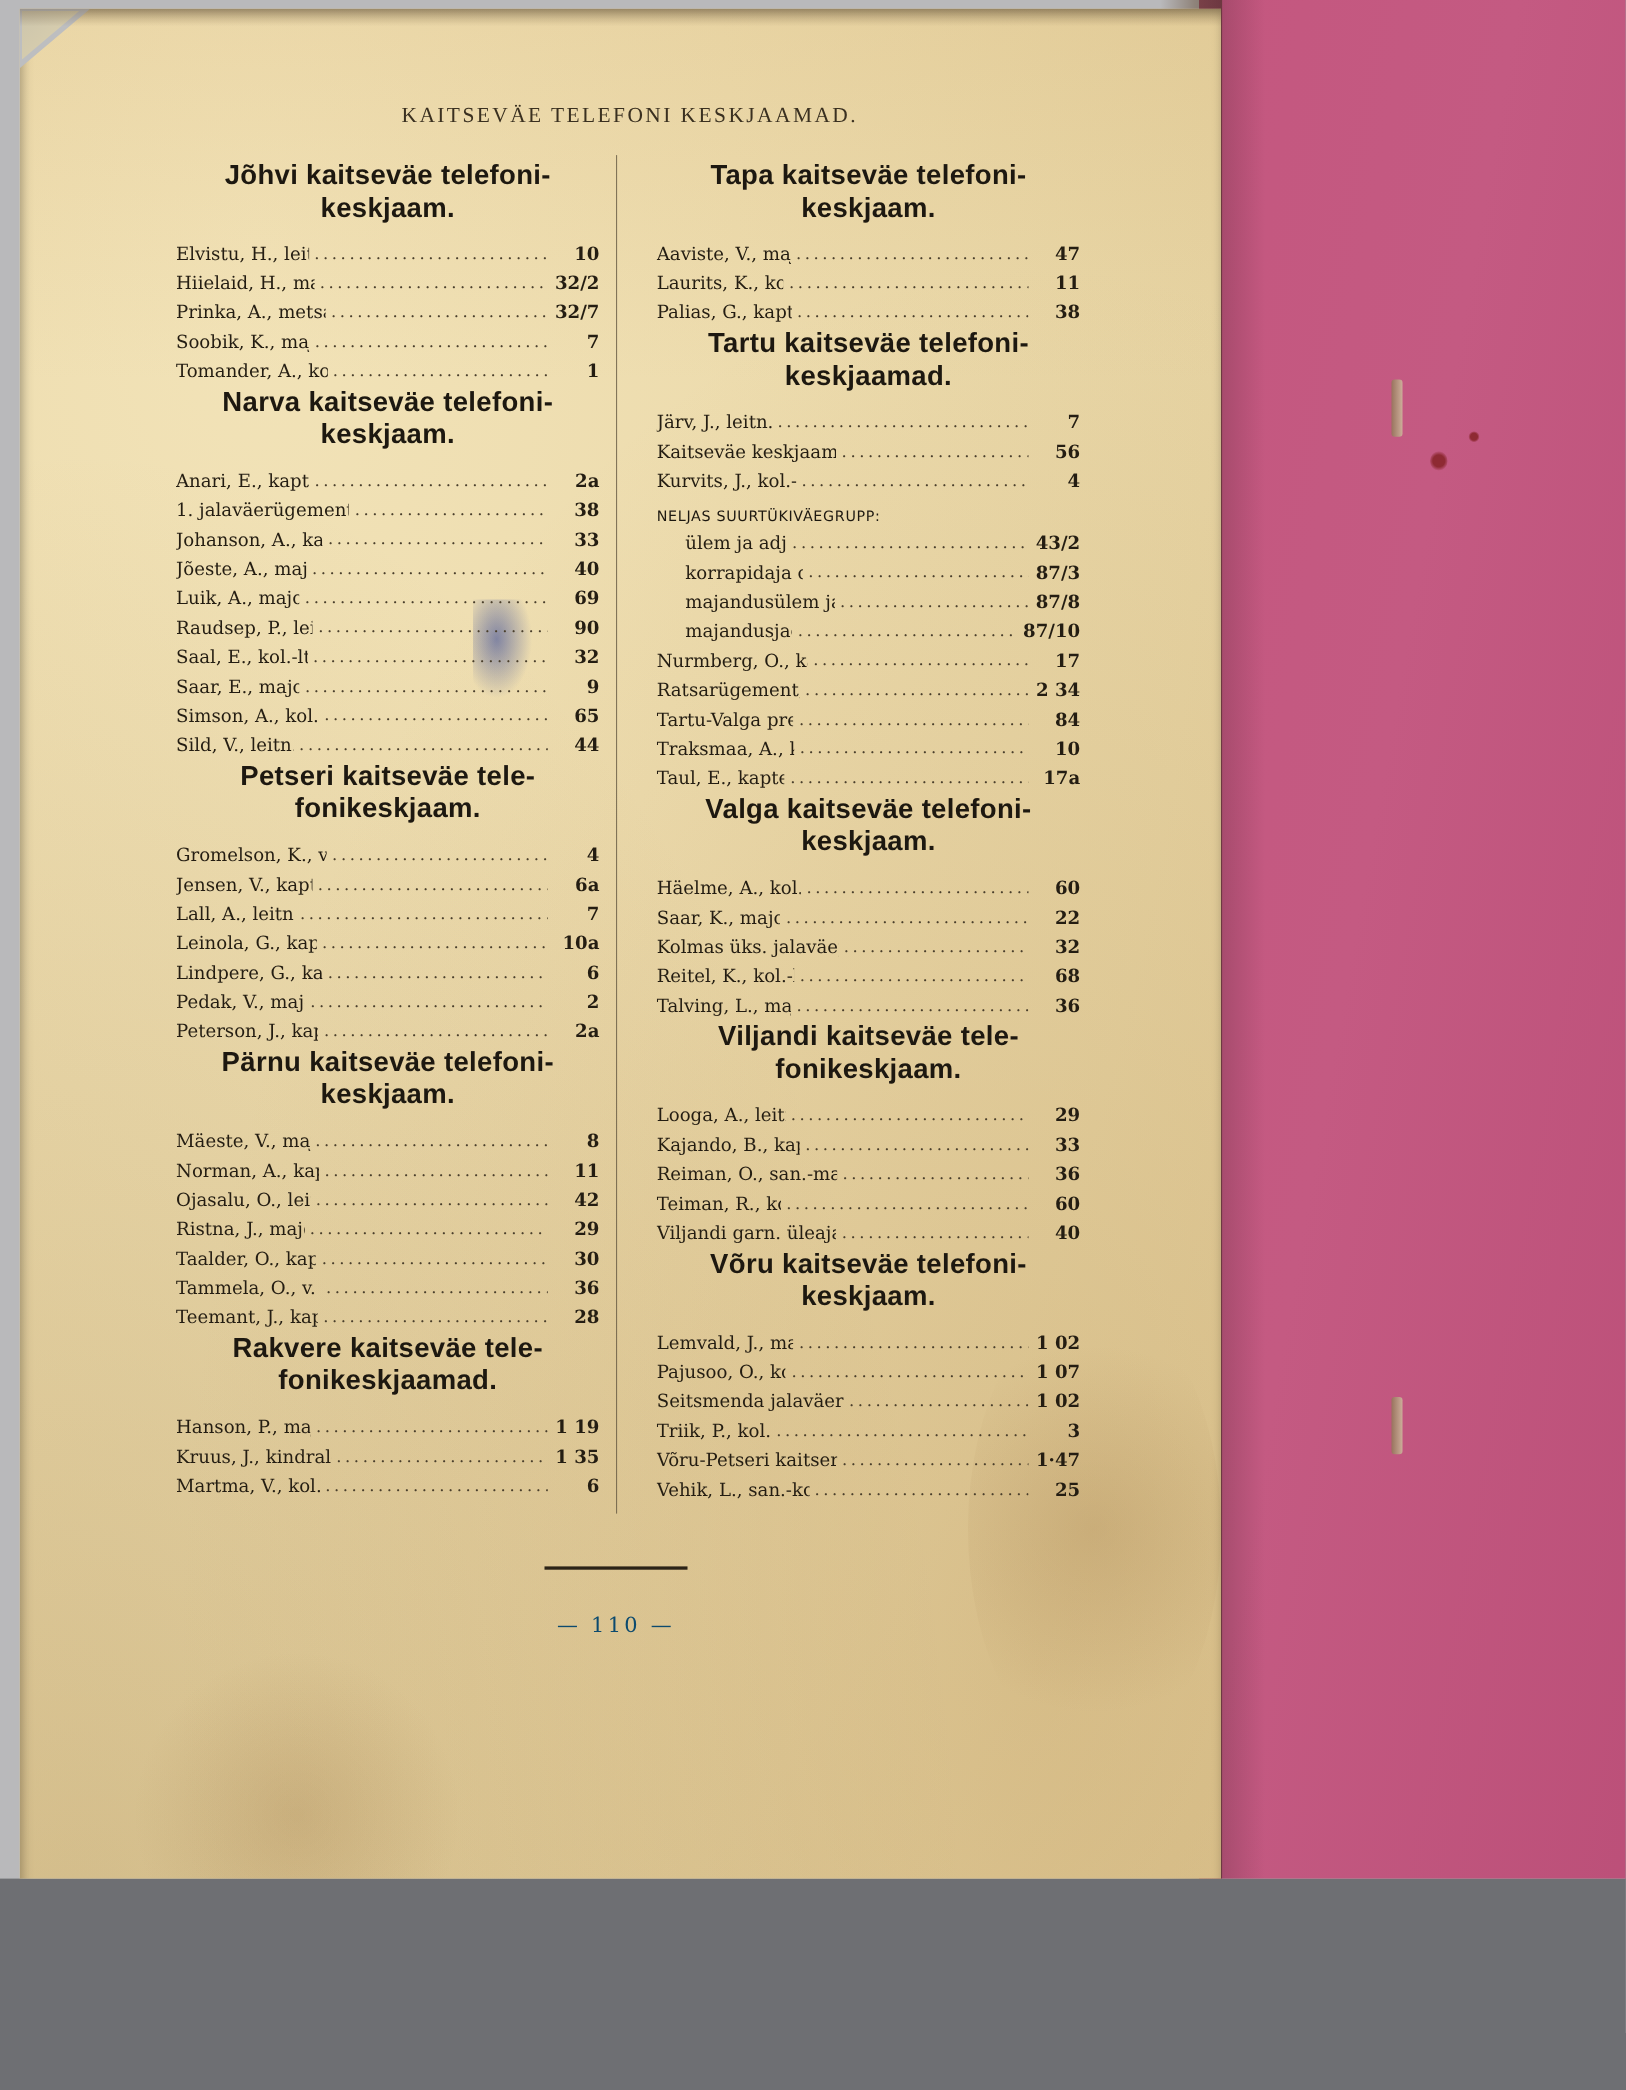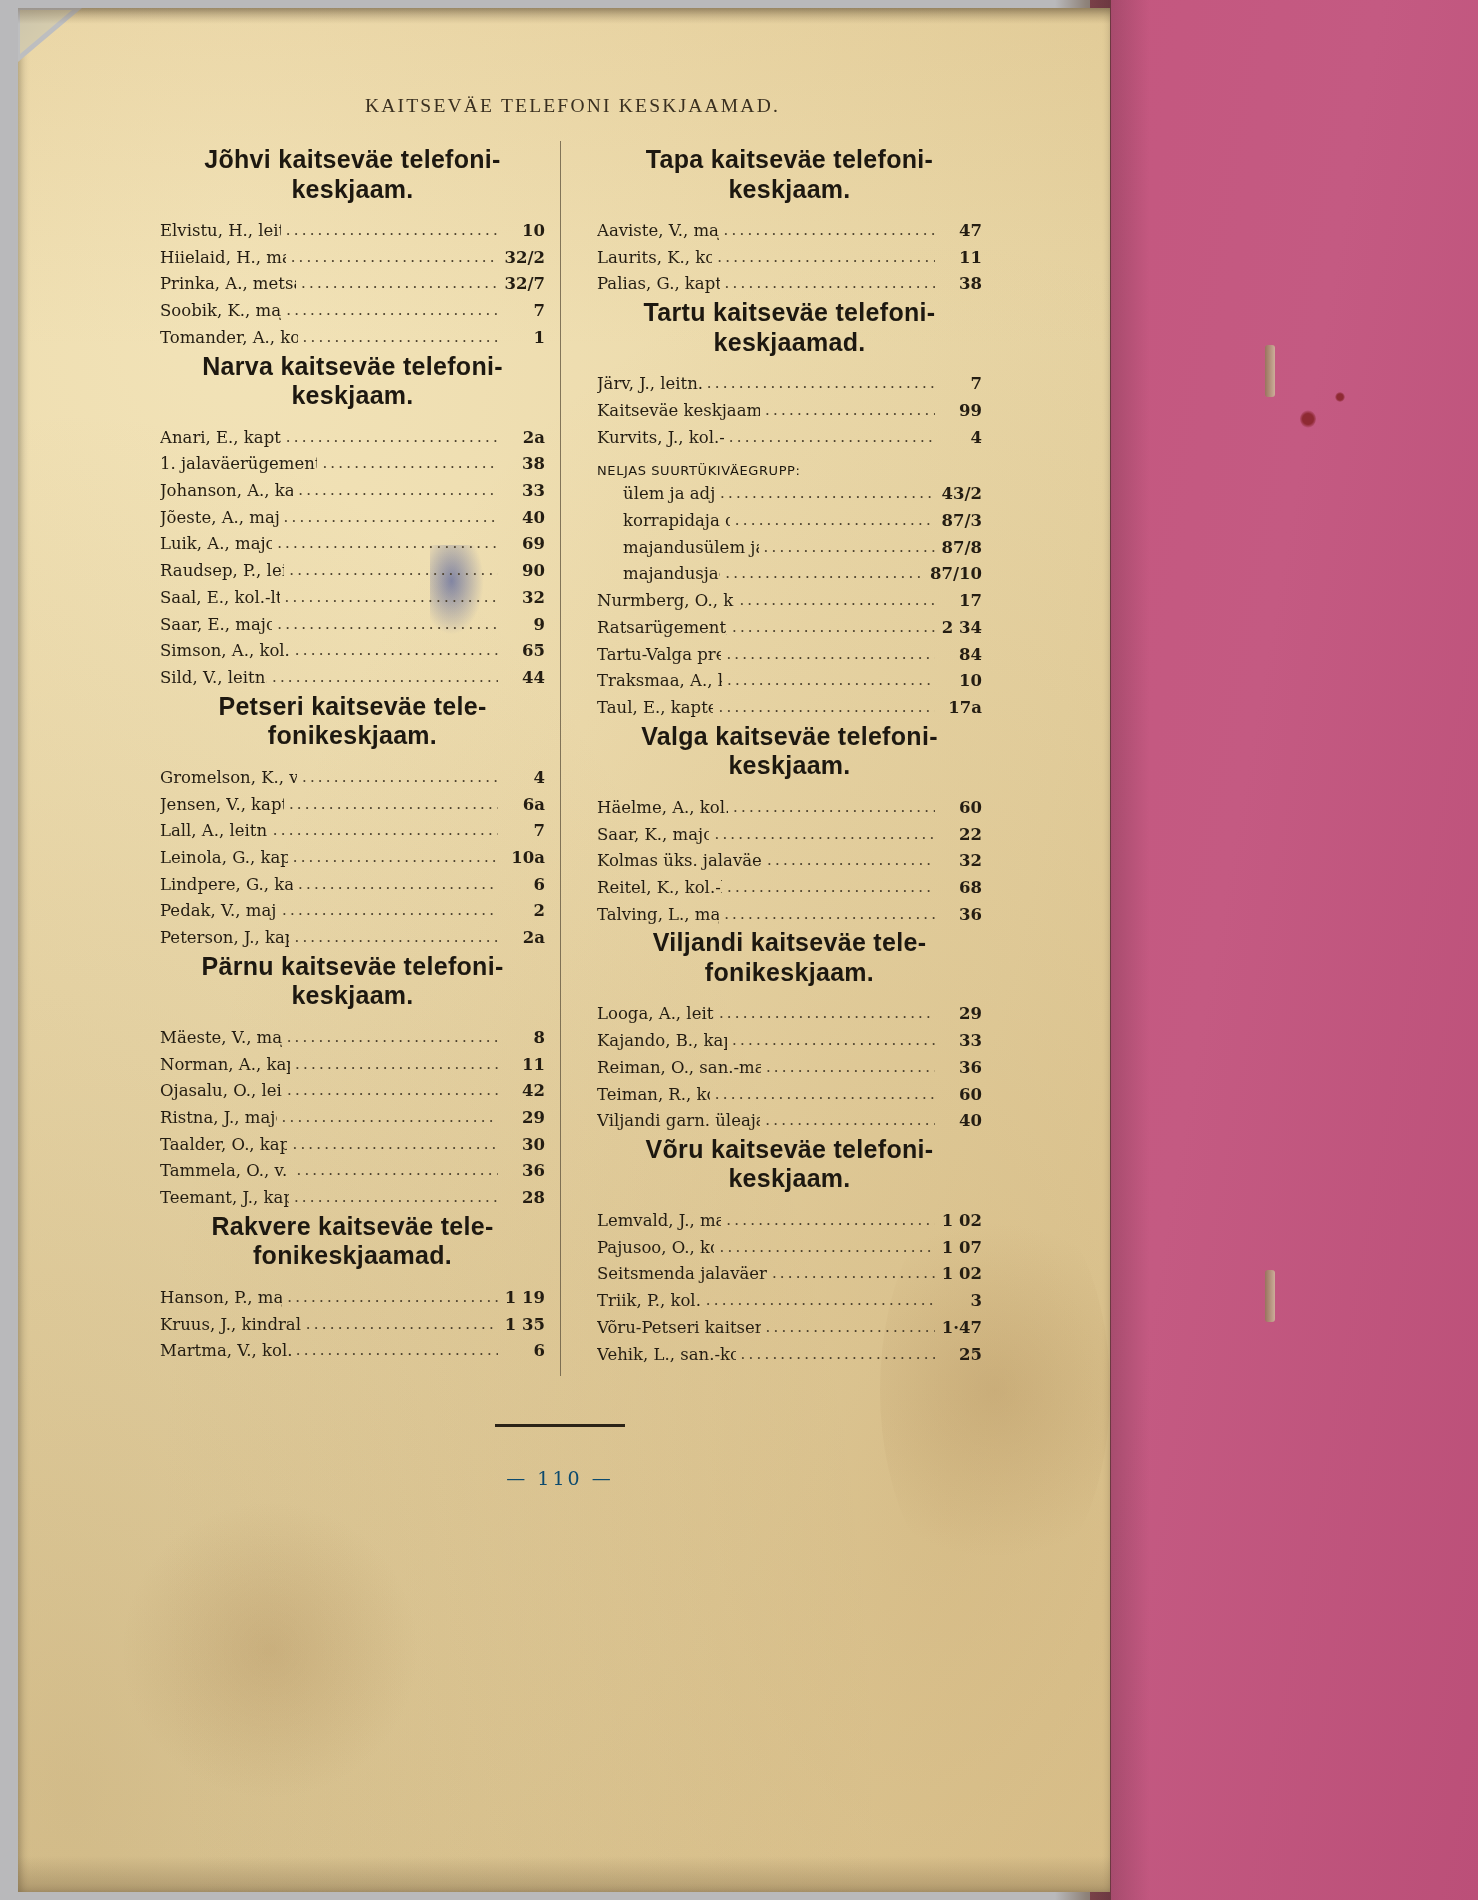--- a/index.html
+++ b/index.html
@@ -3,21 +3,21 @@
 <meta charset="utf-8">
 <style>
   html, body {
     margin: 0;
     padding: 0;
     background: #6e6f73;
   }
   #page {
     position: relative;
     width: 1478px;
-    height: 1900px;
+    height: 1708px;
     overflow: hidden;
     background: #b9b9bb;
     font-family: "Liberation Serif", serif;
   }
   
   .pink-card {
     position: absolute;
     left: 1090px;
     top: 0;
     width: 390px;
@@ -437,21 +437,21 @@
           <h2 class="sect sect-sp">Tartu kaitseväe telefoni-<br>keskjaamad.</h2>
           <ul class="entries">
             <li>
               <span class="nm">Järv, J., leitn., krt.</span>
               <span class="dots">........................................</span>
               <span class="no">7</span>
             </li>
             <li>
               <span class="nm">Kaitseväe keskjaama ametlik telefon</span>
               <span class="dots">........................................</span>
-              <span class="no">99</span>
+              <span class="no">56</span>
             </li>
             <li>
               <span class="nm">Kurvits, J., kol.-ltn., krt.</span>
               <span class="dots">........................................</span>
               <span class="no">4</span>
             </li>
           </ul>
           <div class="sub">NELJAS SUURTÜKIVÄEGRUPP:</div>
           <ul class="entries">
             <li class="indent">

